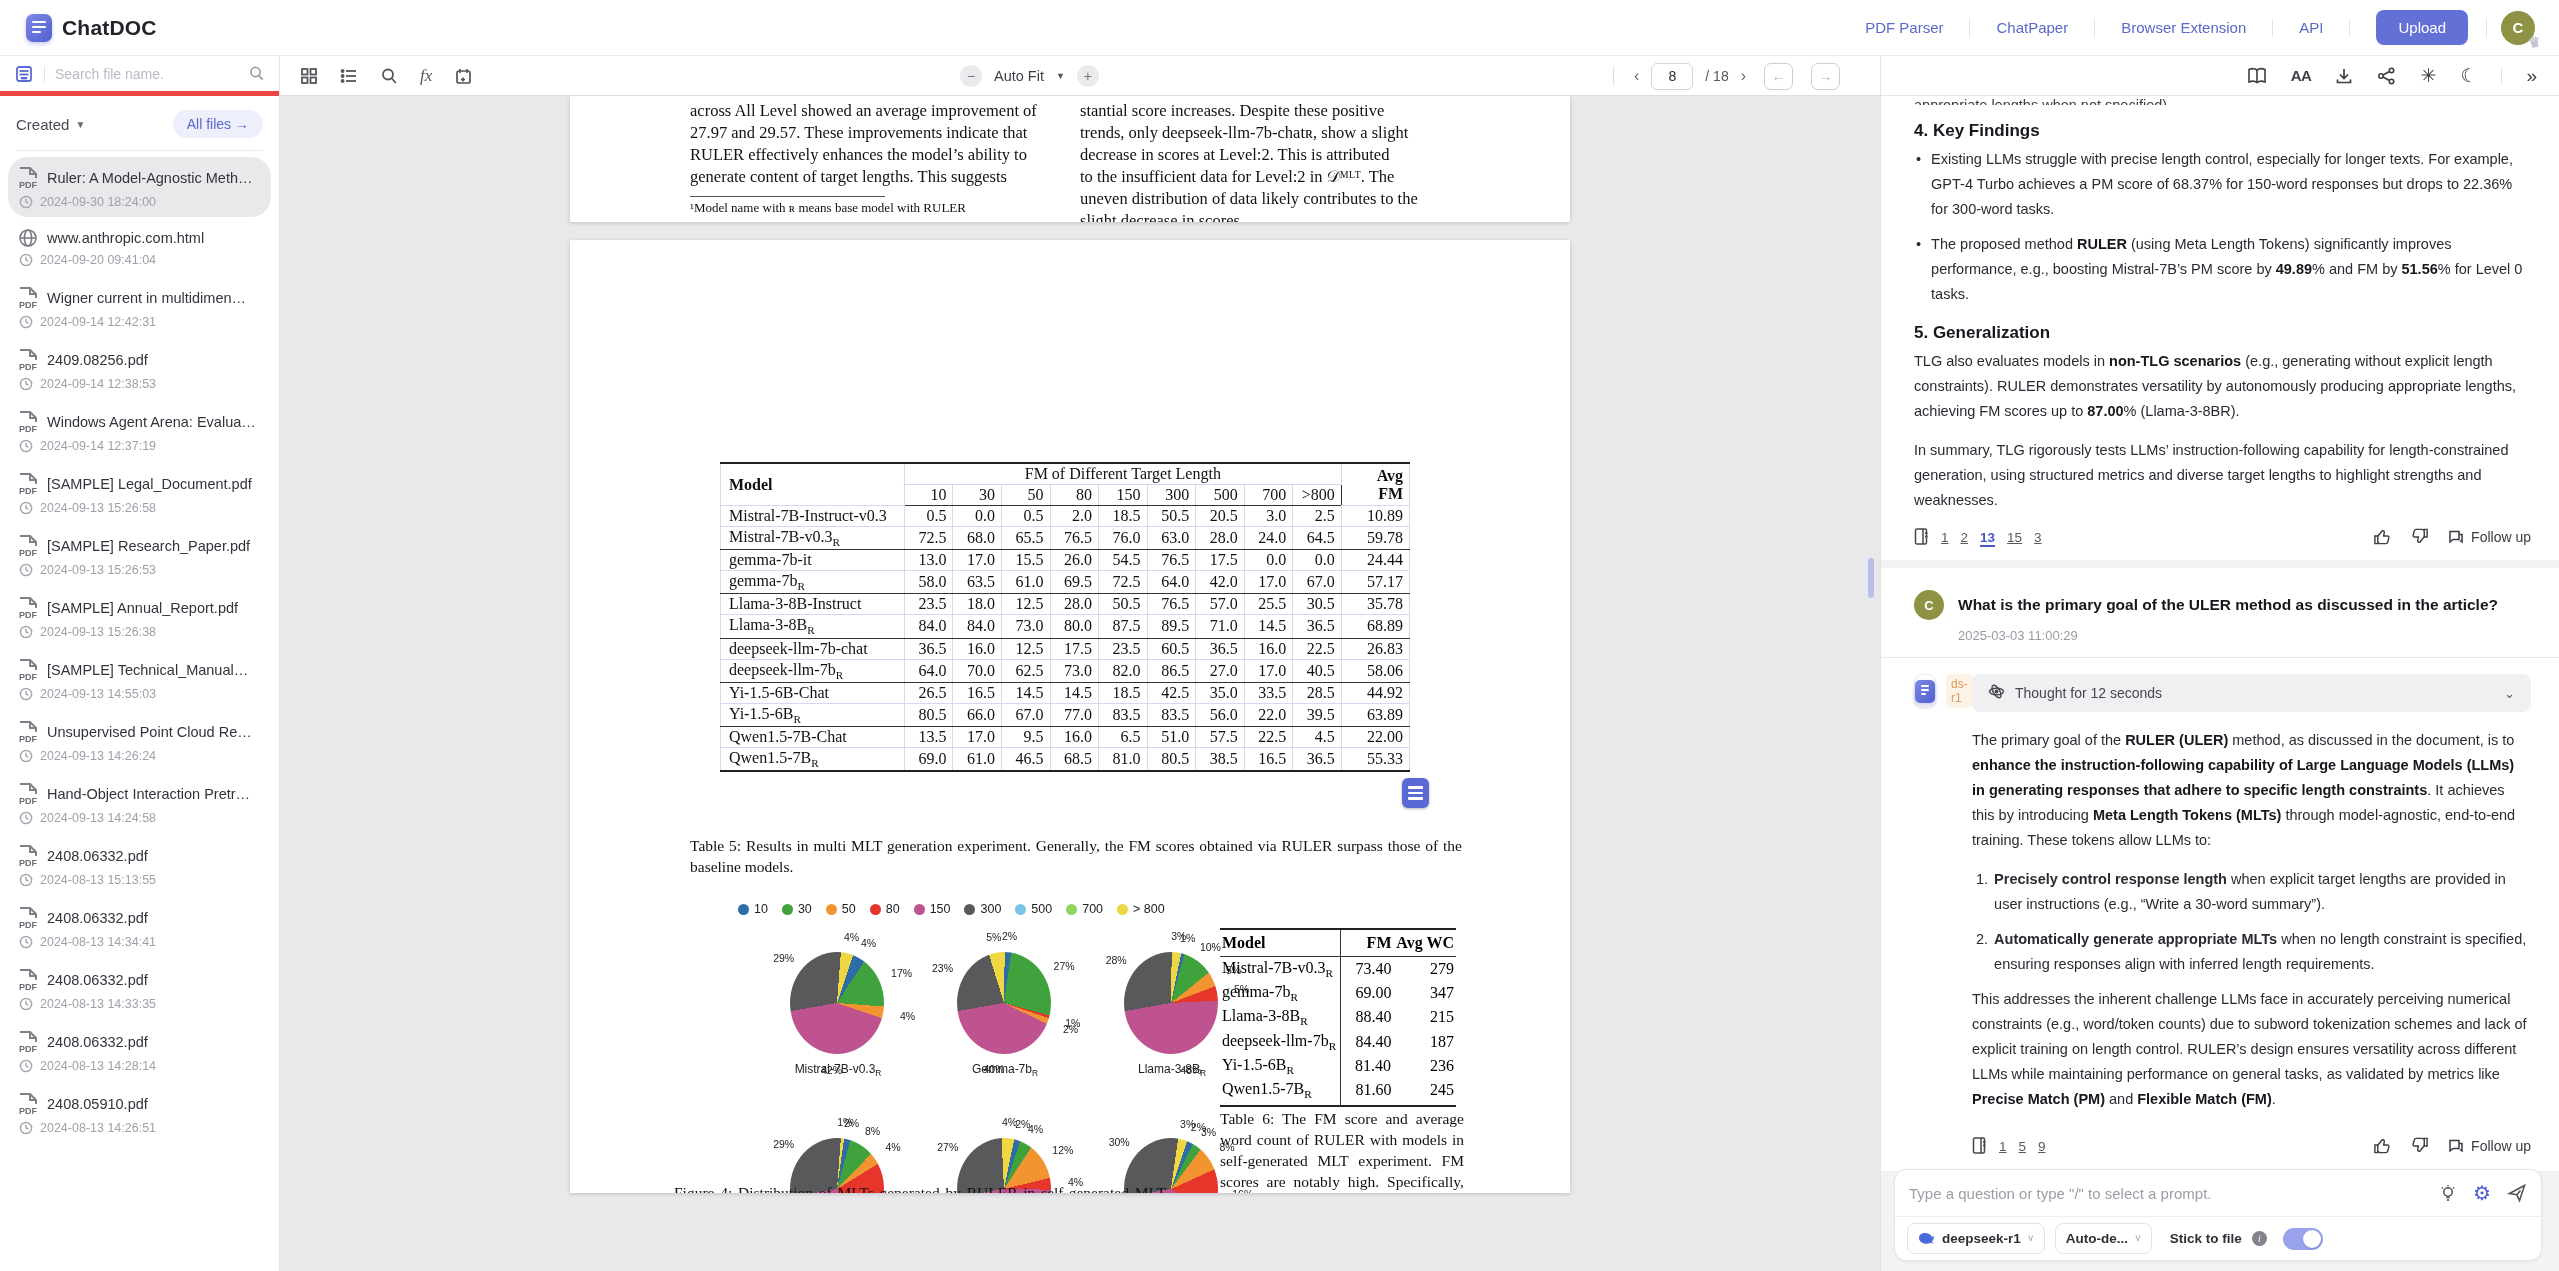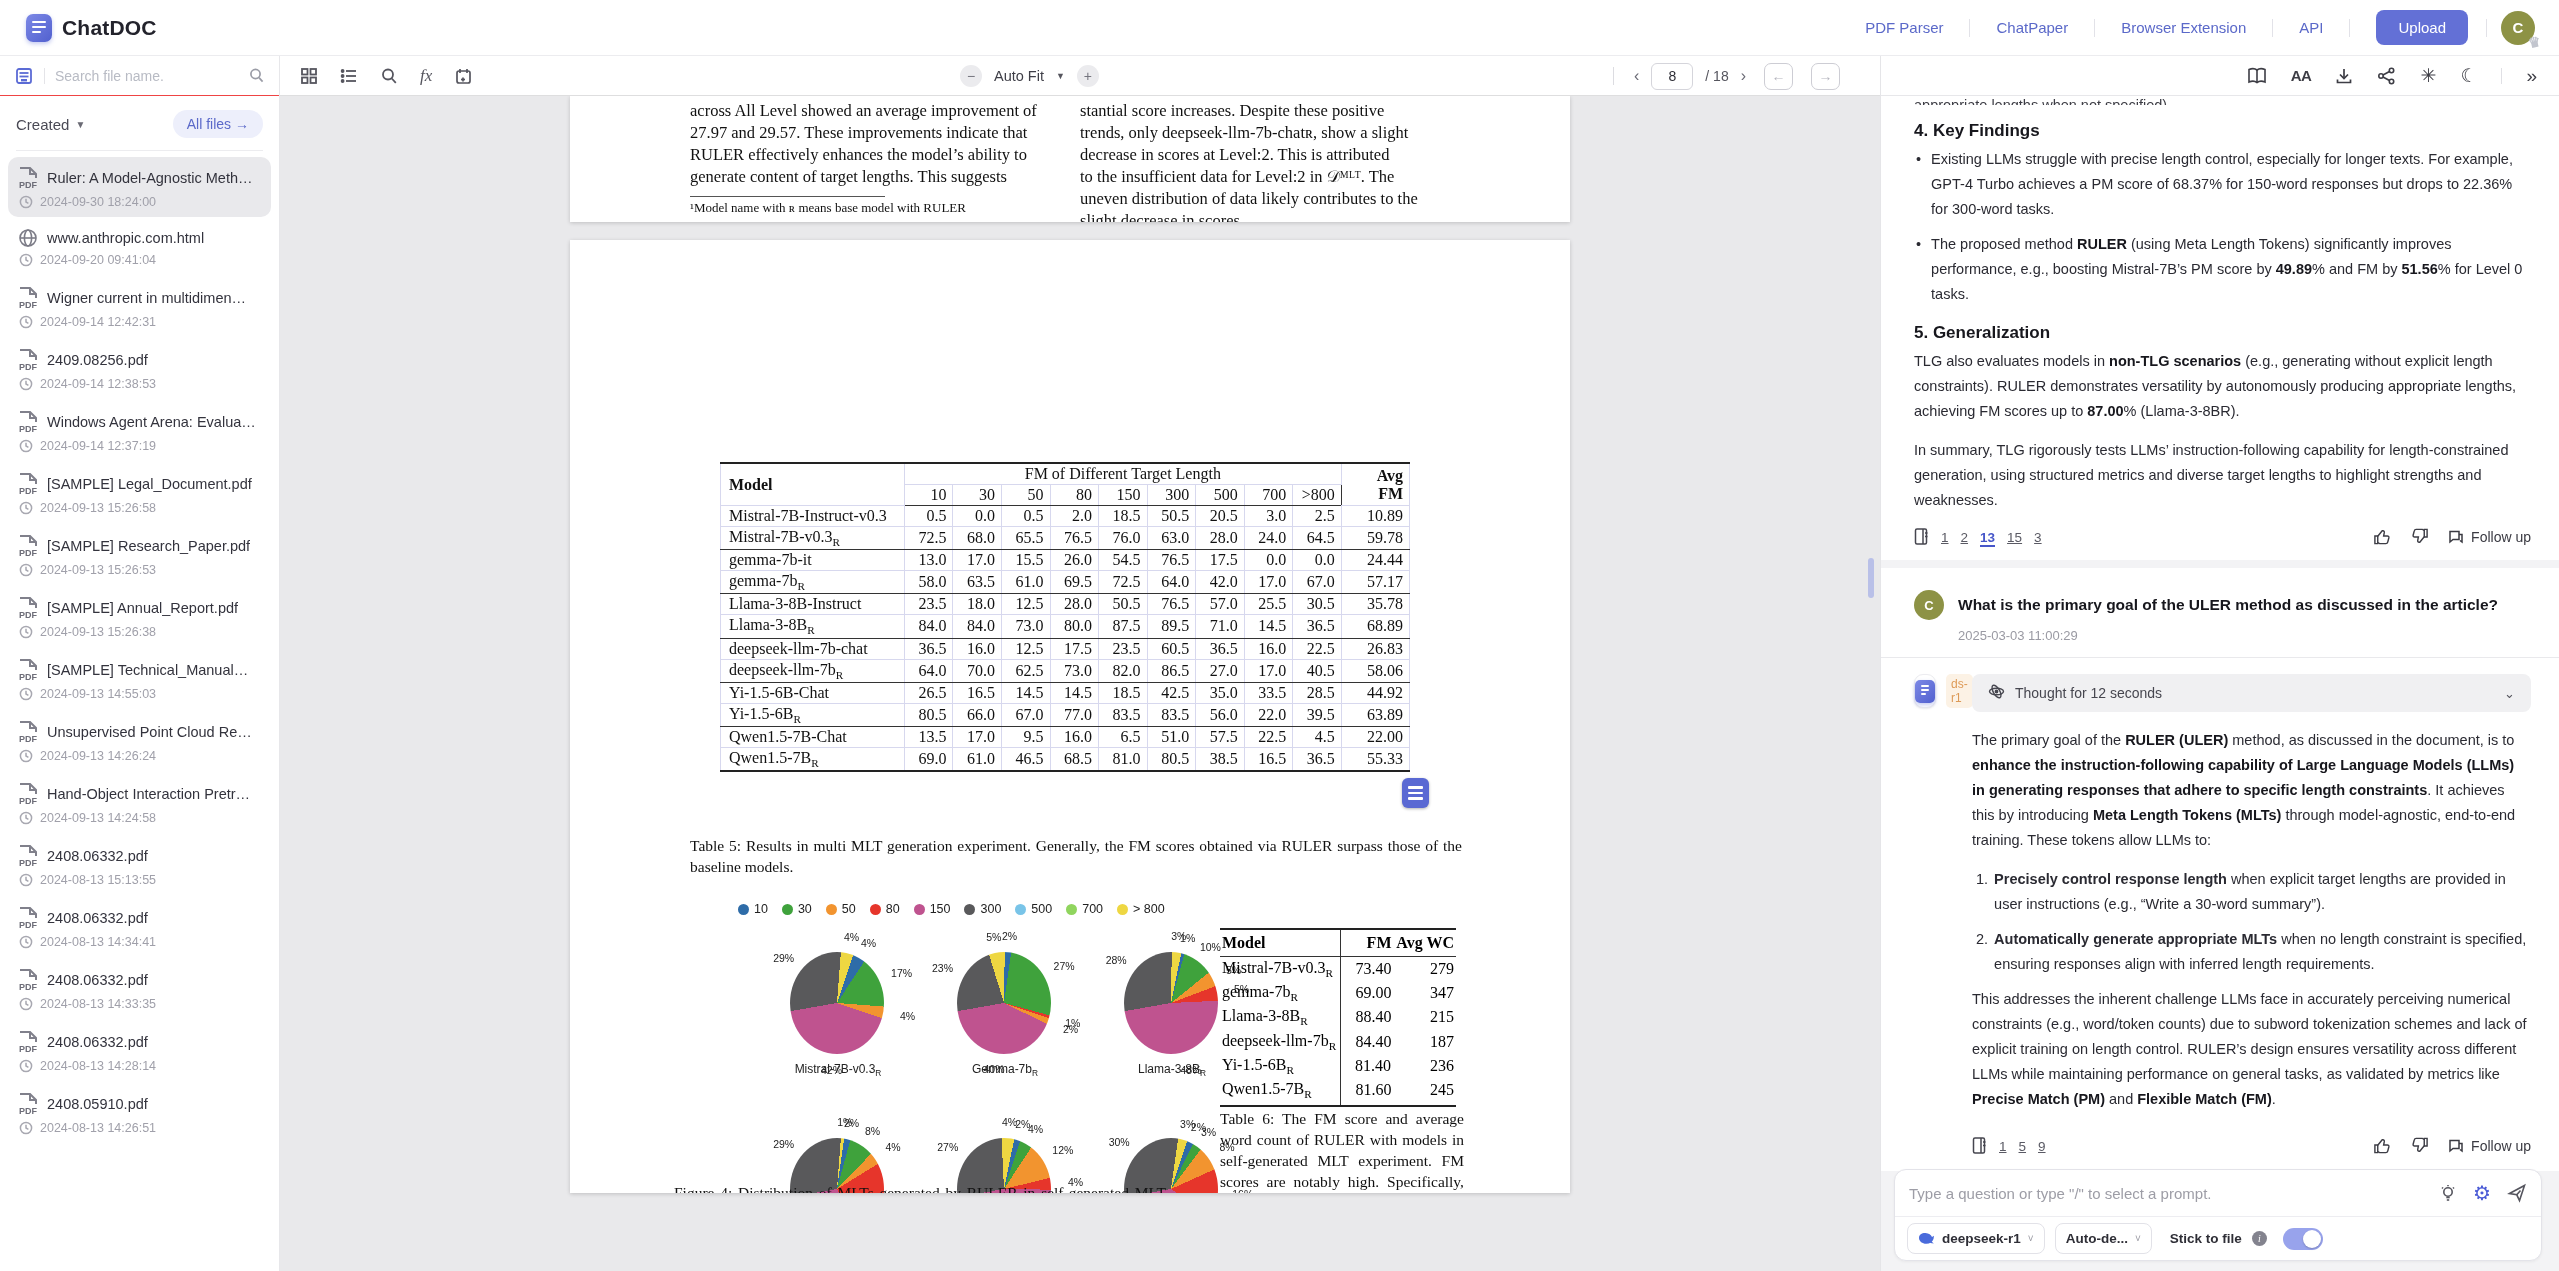--- a/index.html
+++ b/index.html
@@ -14,33 +14,33 @@
   .logo-text { font-size:21px; font-weight:bold; color:#23232c; letter-spacing:.2px;}
   #header-right { margin-left:auto; display:flex; align-items:center; gap:0; padding-right:24px; }
   .nav-link { color:#5b69c9; font-size:15px; padding:0 26px; cursor:pointer; white-space:nowrap;}
   .nav-sep { width:1px; height:18px; background:#e2e2e8; }
   .upload-btn { margin:0 18px 0 26px; background:#6370d6; color:#fff; font-size:15px; border:none; border-radius:8px; padding:9px 22px; cursor:pointer;}
   .avatar { width:34px; height:34px; border-radius:50%; background:#8d9245; color:#fff; font-size:15px; font-weight:bold; display:flex; align-items:center; justify-content:center; position:relative; margin-left:14px;}
   .avatar .crown { position:absolute; right:-6px; bottom:-5px; color:#c2c5ce; font-size:14px; transform:rotate(-12deg);}
 
   
   #sidebar { position:absolute; top:56px; left:0; width:280px; bottom:0; background:#fff; border-right:1px solid #e7e7ea; }
-  #sidebar-top { height:40px; display:flex; align-items:center; padding:0 14px; border-bottom:1px solid #ef4444;}
+  #sidebar-top { height:40px; display:flex; align-items:center; padding:0 14px; border-bottom:5px solid #ef4444;}
   .archive-icon { color:#5b6bd5; margin-right:10px; display:flex;}
   .side-sep { width:1px; height:16px; background:#e4e4e8; margin-right:10px;}
   #file-search { flex:1; border:none; outline:none; font-size:14px; color:#44444e;}
   #file-search::placeholder { color:#b8bbc4; }
   .search-glyph { color:#9a9ca6; display:flex;}
   #created-row { display:flex; align-items:center; justify-content:space-between; padding:14px 16px 12px 16px;}
   #created-label { font-size:15px; color:#4a4a55; display:flex; align-items:center; gap:6px;}
   #created-label .tri { font-size:10px; color:#6a6a74;}
   #all-files { background:#edeffb; color:#5b69c9; font-size:14px; border-radius:16px; padding:6px 14px; cursor:pointer; white-space:nowrap;}
   #side-div { height:1px; background:#ececef; margin:0 16px;}
   #file-list { padding:6px 8px; overflow:hidden; height:calc(100% - 110px);}
-  .file-item { padding:9px 10px 8px 10px; border-radius:10px; cursor:pointer; margin-bottom:2px;}
+  .file-item { padding:9px 10px 8px 10px; border-radius:20px; cursor:pointer; margin-bottom:2px;}
   .file-item.sel { background:#e9e9ec; }
   .fi-top { display:flex; align-items:center; gap:9px; }
   .fi-name { font-size:14.5px; color:#33333d; white-space:nowrap; overflow:hidden; text-overflow:ellipsis; }
   .fi-bot { display:flex; align-items:center; gap:7px; margin-top:5px; padding-left:1px;}
   .fi-date { font-size:12.5px; color:#a0a0aa; }
   .pdf-ic { width:20px; height:24px; flex:0 0 20px; position:relative; }
   .pdf-ic svg { display:block; }
   .web-ic { color:#7c7c87; display:flex; flex:0 0 20px;}
   .clock-ic { color:#a8a8b1; display:flex;}
 

